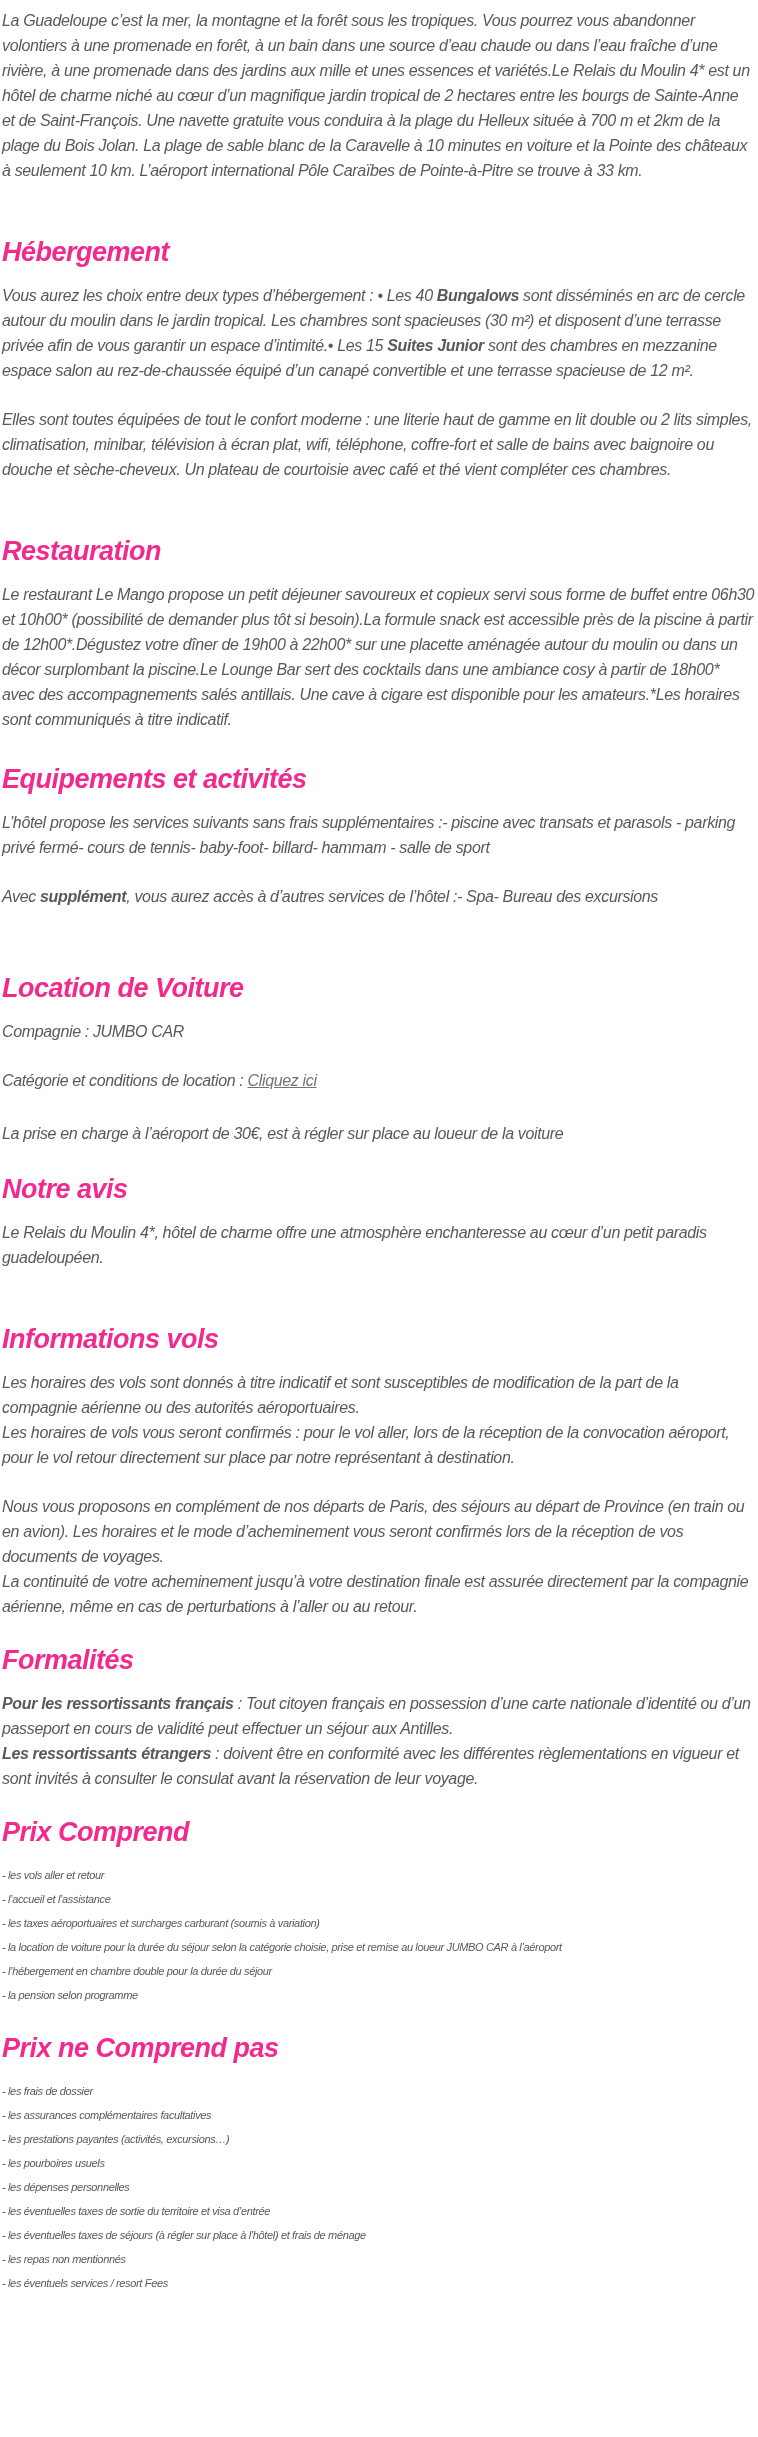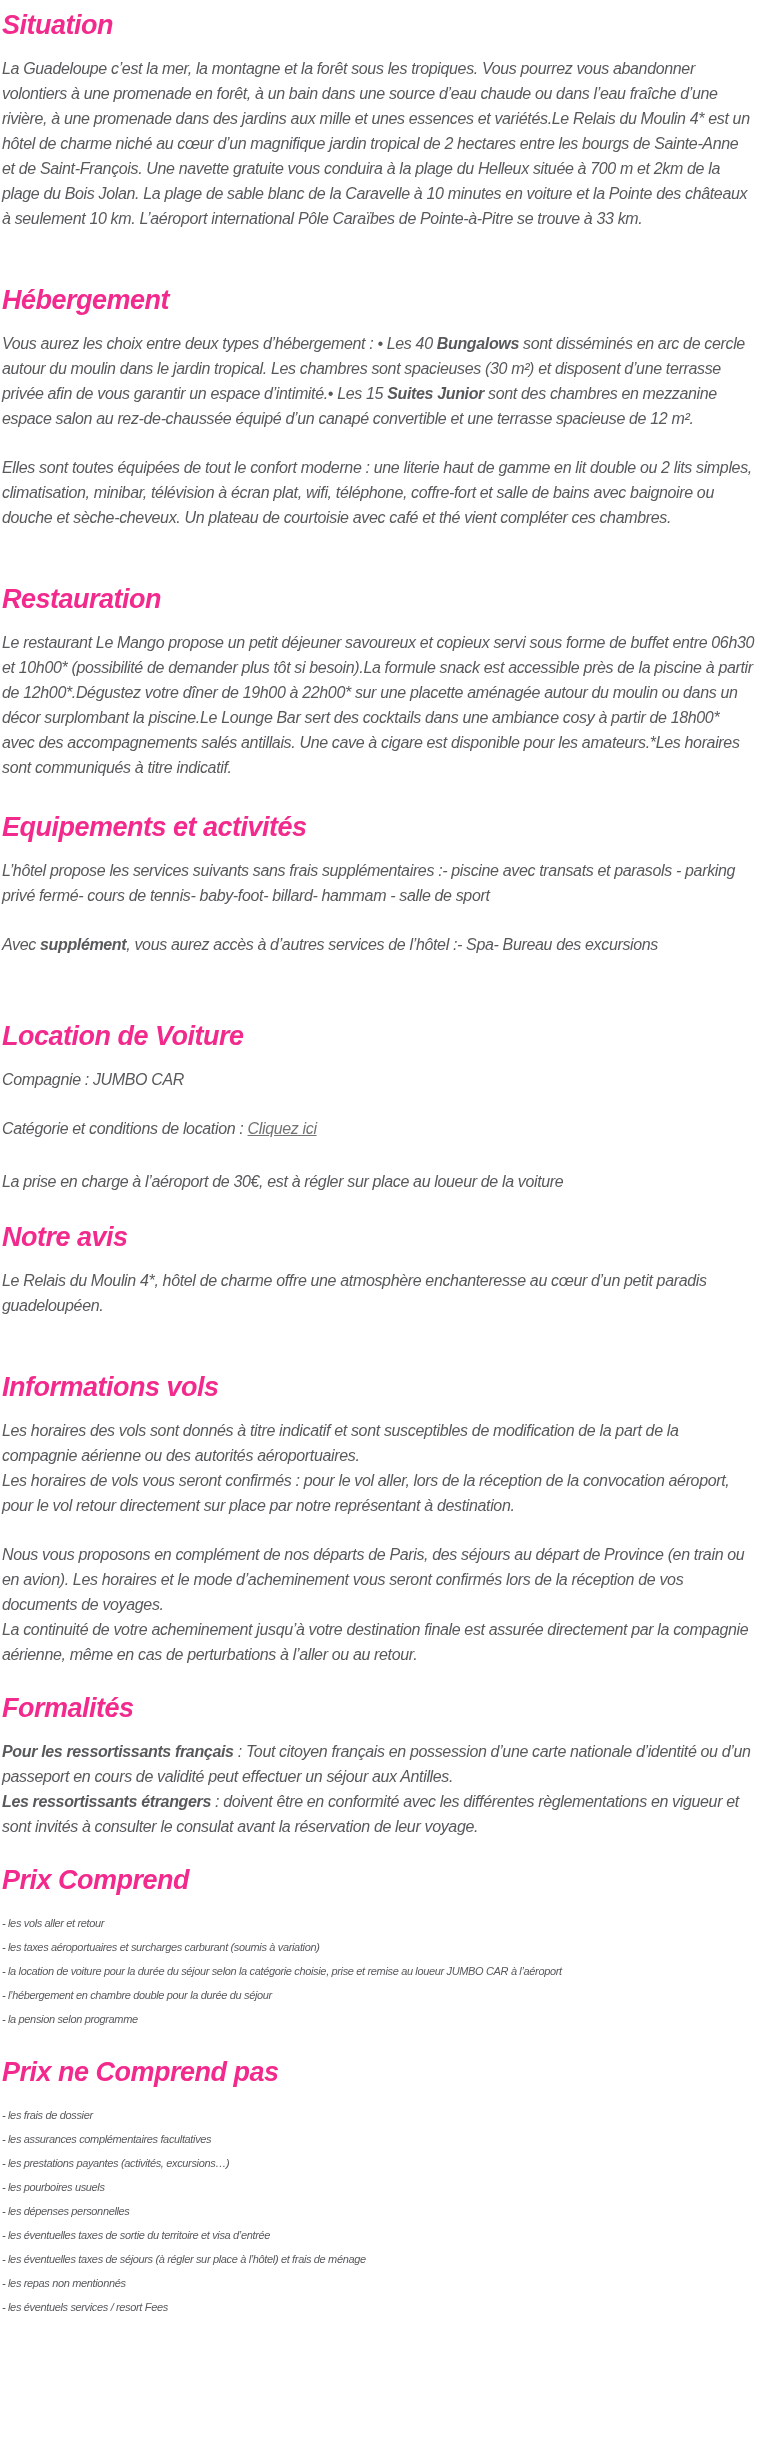--- a/index.html
+++ b/index.html
@@ -44,21 +44,20 @@
     text-decoration: underline;
     cursor: pointer;
   }
 </style>
 </head>
 <body>
 
 <main class="page">
 
   <section>
-    <h2 class="mt0">Situation</h2>
     <p>La Guadeloupe c’est la mer, la montagne et la forêt sous les tropiques. Vous pourrez vous abandonner volontiers à une promenade en forêt, à un bain dans une source d’eau chaude ou dans l’eau fraîche d’une rivière, à une promenade dans des jardins aux mille et unes essences et variétés.Le Relais du Moulin 4* est un hôtel de charme niché au cœur d’un magnifique jardin tropical de 2 hectares entre les bourgs de Sainte-Anne et de Saint-François. Une navette gratuite vous conduira à la plage du Helleux située à 700 m et 2km de la plage du Bois Jolan. La plage de sable blanc de la Caravelle à 10 minutes en voiture et la Pointe des châteaux à seulement 10 km. L’aéroport international Pôle Caraïbes de Pointe-à-Pitre se trouve à 33 km.</p>
   </section>
 
   <section>
     <h2>Hébergement</h2>
     <p><span>Vous aurez les choix entre deux types d’hébergement : • Les 40 </span><strong>Bungalows</strong><span> sont disséminés en arc de cercle autour du moulin dans le jardin tropical. Les chambres sont spacieuses (30 m²) et disposent d’une terrasse privée afin de vous garantir un espace d’intimité.• Les 15 </span><strong>Suites Junior</strong><span> sont des chambres en mezzanine espace salon au rez-de-chaussée équipé d’un canapé convertible et une terrasse spacieuse de 12 m².</span></p>
     <p>Elles sont toutes équipées de tout le confort moderne : une literie haut de gamme en lit double ou 2 lits simples, climatisation, minibar, télévision à écran plat, wifi, téléphone, coffre-fort et salle de bains avec baignoire ou douche et sèche-cheveux. Un plateau de courtoisie avec café et thé vient compléter ces chambres.</p>
   </section>
 
   <section>
@@ -92,20 +91,21 @@
 
   <section>
     <h2 class="mt0">Formalités</h2>
     <p><strong>Pour les ressortissants français</strong><span> : Tout citoyen français en possession d’une carte nationale d’identité ou d’un passeport en cours de validité peut effectuer un séjour aux Antilles.</span><br><strong>Les ressortissants étrangers</strong><span> : doivent être en conformité avec les différentes règlementations en vigueur et sont invités à consulter le consulat avant la réservation de leur voyage.</span></p>
   </section>
 
   <section>
     <h2 class="mt16">Prix Comprend</h2>
     <ul class="plain">
       <li>- les vols aller et retour</li>
+      <li>- l’accueil et l’assistance</li>
       <li>- les taxes aéroportuaires et surcharges carburant (soumis à variation)</li>
       <li>- la location de voiture pour la durée du séjour selon la catégorie choisie, prise et remise au loueur JUMBO CAR à l’aéroport</li>
       <li>- l’hébergement en chambre double pour la durée du séjour</li>
       <li>- la pension selon programme</li>
     </ul>
   </section>
 
   <section>
     <h2 class="mt0">Prix ne Comprend pas</h2>
     <ul class="plain">

